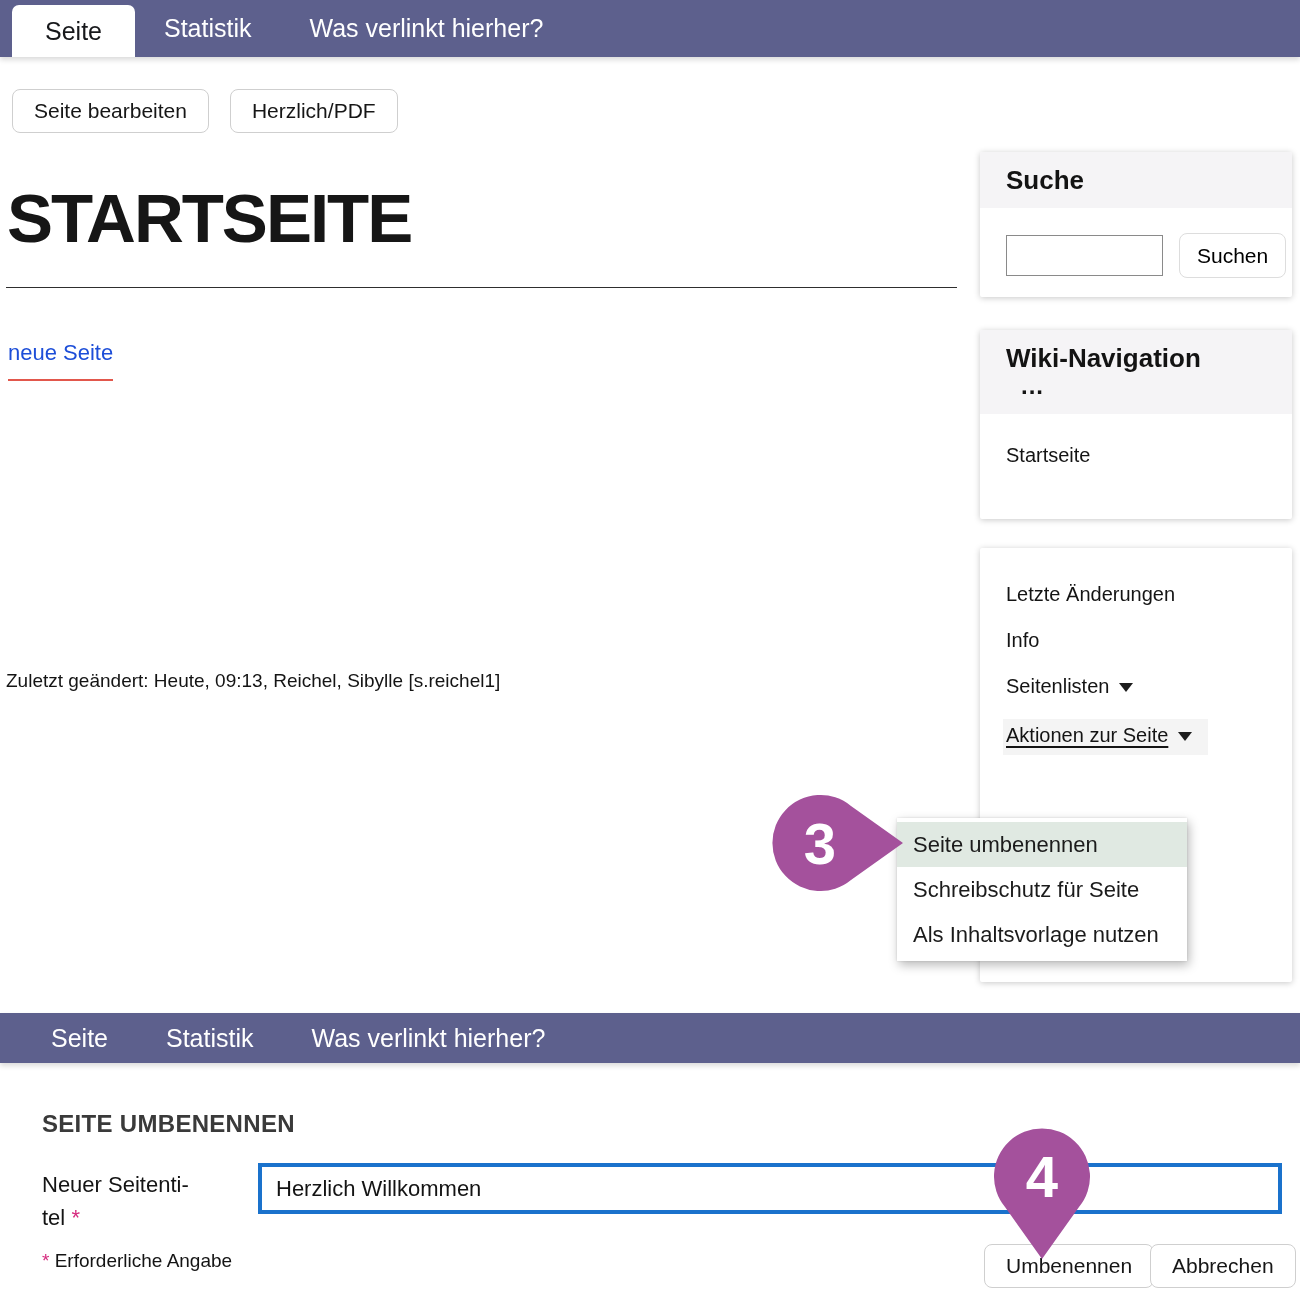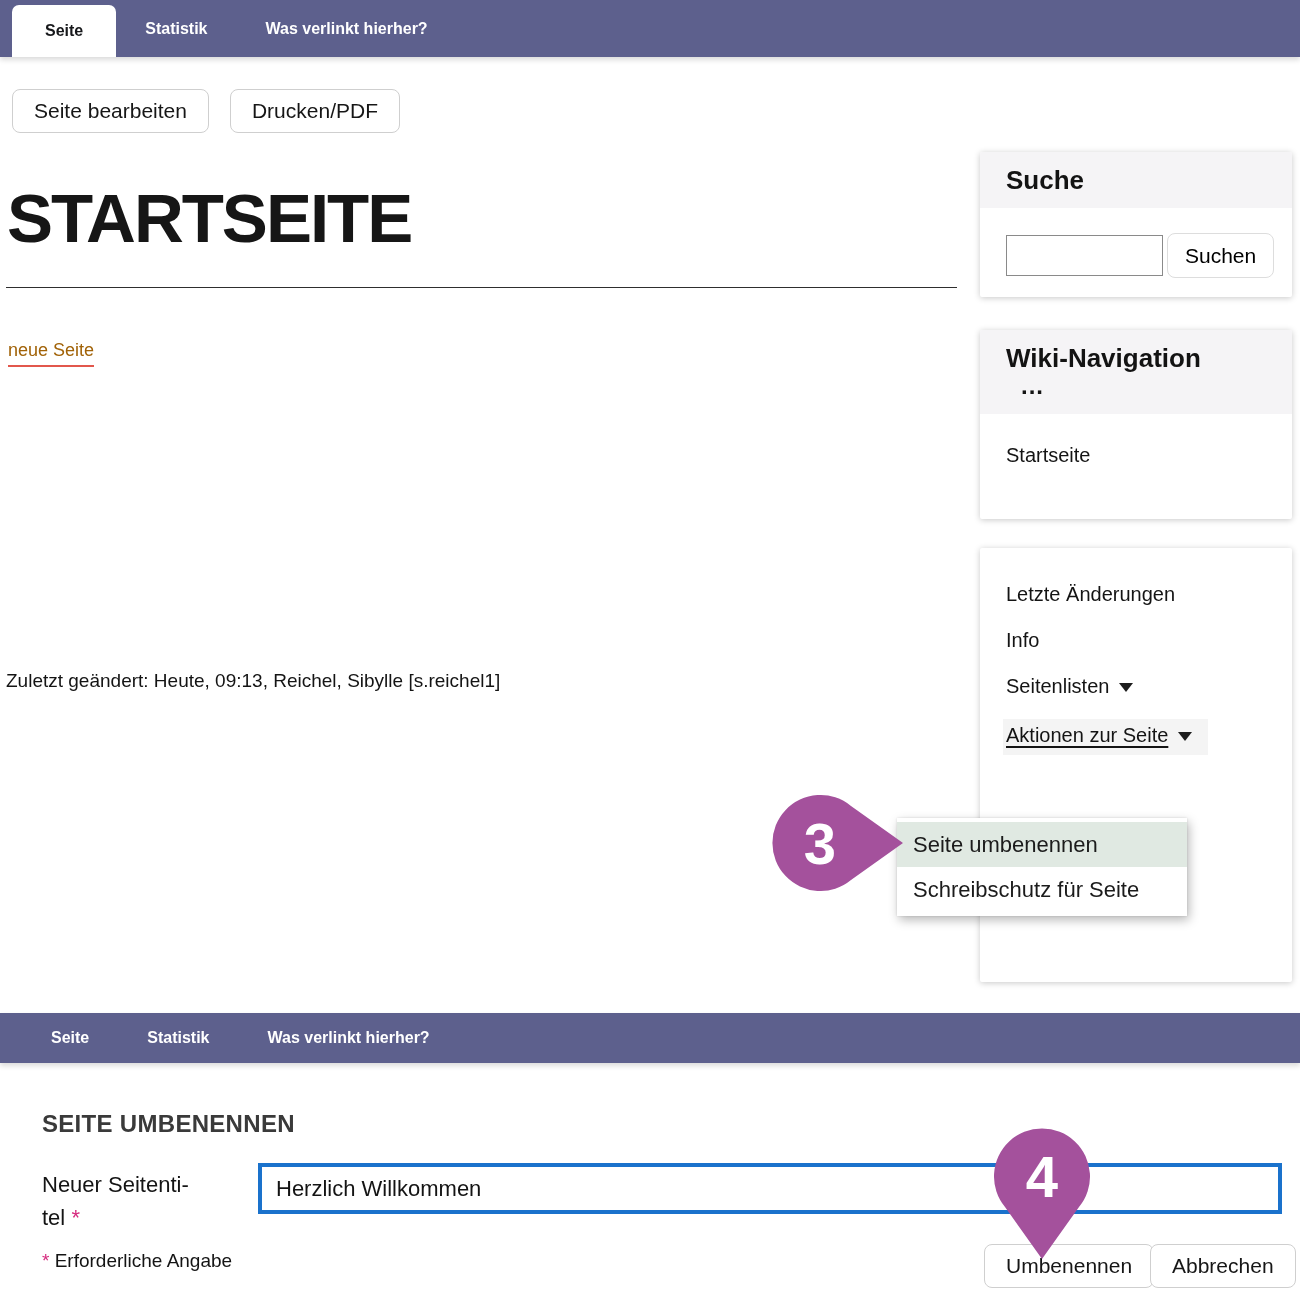--- a/index.html
+++ b/index.html
@@ -13,44 +13,44 @@
   *{margin:0;padding:0;box-sizing:border-box;}
   html,body{width:1300px;height:1300px;background:#fff;font-family:"Liberation Sans","DejaVu Sans",sans-serif;color:#111;}
   body{position:relative;overflow:hidden;}
 
   
   .tabbar{position:absolute;left:0;width:1300px;height:57px;background:var(--bar_purple);box-shadow:0 3px 5px rgba(0,0,0,.14);}
   .tabbar.top{top:0;}
   .tabbar.bottom{top:1013px;height:50px;}
   .tabbar .tabs{display:flex;height:100%;align-items:stretch;padding-left:12px;}
   .tabbar.bottom .tabs{padding-left:22px;}
-  .tab{color:#fff;font-size:16px;font-weight:700;display:flex;align-items:center;padding:0 29px;cursor:pointer;}
+  .tab{color:#fff;font-size:25px;font-weight:400;display:flex;align-items:center;padding:0 29px;cursor:pointer;}
   .tab.active{background:#fff;color:#17181b;border-radius:7px 7px 0 0;margin-top:5px;padding:0 33px;}
 
   
   .toolbar{position:absolute;left:12px;top:89px;display:flex;gap:21px;}
   .btn{border:1px solid #cfcfcf;border-radius:8px;background:#fff;font-size:21px;color:#161616;padding:9px 21px;font-family:inherit;cursor:pointer;white-space:nowrap;}
 
   
   .page-title{position:absolute;left:7px;top:181px;font-size:69px;font-weight:900;letter-spacing:-2px;color:#161616;line-height:1.1;}
   .title-rule{position:absolute;left:6px;top:287px;width:951px;border-top:1.5px solid #2e2e2e;}
-  .missing-link{position:absolute;left:8px;top:340px;font-size:18px;color:#a16207;border-bottom:2px solid var(--link_underline_red);padding-bottom:4px;cursor:pointer;}
+  .missing-link{position:absolute;left:8px;top:340px;font-size:22px;color:#1d4ed8;border-bottom:2px solid var(--link_underline_red);padding-bottom:13px;cursor:pointer;}
   .lastmod{position:absolute;left:6px;top:670px;font-size:19px;color:#141414;}
 
   
   .panel{position:absolute;left:980px;width:312px;background:#fff;border-radius:2px;box-shadow:0 1px 6px rgba(0,0,0,.22);z-index:10;}
   .panel-header{background:#f5f4f6;padding:13px 26px 12px;border-radius:2px 2px 0 0;}
   .panel-title{font-size:26px;font-weight:700;color:#131313;}
   .panel-suche{top:152px;height:145px;}
   .panel-nav{top:330px;height:189px;}
   .panel-funk{top:548px;height:434px;}
 
   .search-row{display:flex;align-items:flex-start;padding:27px 25px 0 26px;}
   .search-input{width:157px;height:41px;border:1px solid #8a8a8a;font-size:20px;padding:0 8px;font-family:inherit;}
-  .search-btn{border:1px solid #ddd;border-radius:8px;background:#fff;font-size:21px;padding:8px 17px;font-family:inherit;cursor:pointer;margin-left:4px;height:45px;margin-top:-2px;}
+  .search-btn{border:1px solid #ddd;border-radius:8px;background:#fff;font-size:21px;padding:8px 17px;font-family:inherit;cursor:pointer;margin-left:16px;height:45px;margin-top:-2px;}
 
   .nav-ellipsis{font-size:24px;font-weight:800;color:#131313;padding:2px 0 0 15px;letter-spacing:1px;cursor:pointer;line-height:20px;}
   .panel-nav .panel-header{padding-bottom:18px;}
   .nav-body{padding:30px 26px 0;}
   .nav-item{font-size:20px;color:#141414;cursor:pointer;}
 
   .funk-body{padding:33px 26px 0;}
   .funk-item{font-size:20px;color:#141414;margin-bottom:20px;line-height:26px;cursor:pointer;}
   .caret{display:inline-block;width:0;height:0;border-left:7px solid transparent;border-right:7px solid transparent;border-top:9px solid #1d1d1d;margin-left:10px;vertical-align:middle;}
   .funk-item.active-trigger{margin-left:-3px;}
@@ -86,21 +86,21 @@
 <div class="tabbar top">
   <div class="tabs">
     <div class="tab active">Seite</div>
     <div class="tab">Statistik</div>
     <div class="tab">Was verlinkt hierher?</div>
   </div>
 </div>
 
 <div class="toolbar">
   <button class="btn">Seite bearbeiten</button>
-  <button class="btn">Drucken/PDF</button>
+  <button class="btn">Herzlich/PDF</button>
 </div>
 
 <h1 class="page-title">STARTSEITE</h1>
 <div class="title-rule"></div>
 <a class="missing-link">neue Seite</a>
 <div class="lastmod">Zuletzt geändert: Heute, 09:13, Reichel, Sibylle [s.reichel1]</div>
 
 <div class="panel panel-suche">
   <div class="panel-header">
     <div class="panel-title">Suche</div>
@@ -128,20 +128,21 @@
     <div class="funk-item"><span class="lbl">Seitenlisten</span><span class="caret"></span></div>
     <div class="funk-item active-trigger">
       <span class="trigger-box"><span class="lbl">Aktionen zur Seite</span><span class="caret"></span></span>
     </div>
   </div>
 </div>
 
 <div class="dropdown">
   <div class="dropdown-item highlighted">Seite umbenennen</div>
   <div class="dropdown-item">Schreibschutz für Seite</div>
+  <div class="dropdown-item">Als Inhaltsvorlage nutzen</div>
 </div>
 
 <div class="balloon balloon3">
   <svg width="131" height="96" viewBox="0 0 131 96">
     <path d="M79,11 A48,48 0 1 0 79,85 L131,48 Z" fill="#a4519c"></path>
   </svg>
   <div class="num">3</div>
 </div>
 
 <div class="tabbar bottom">

